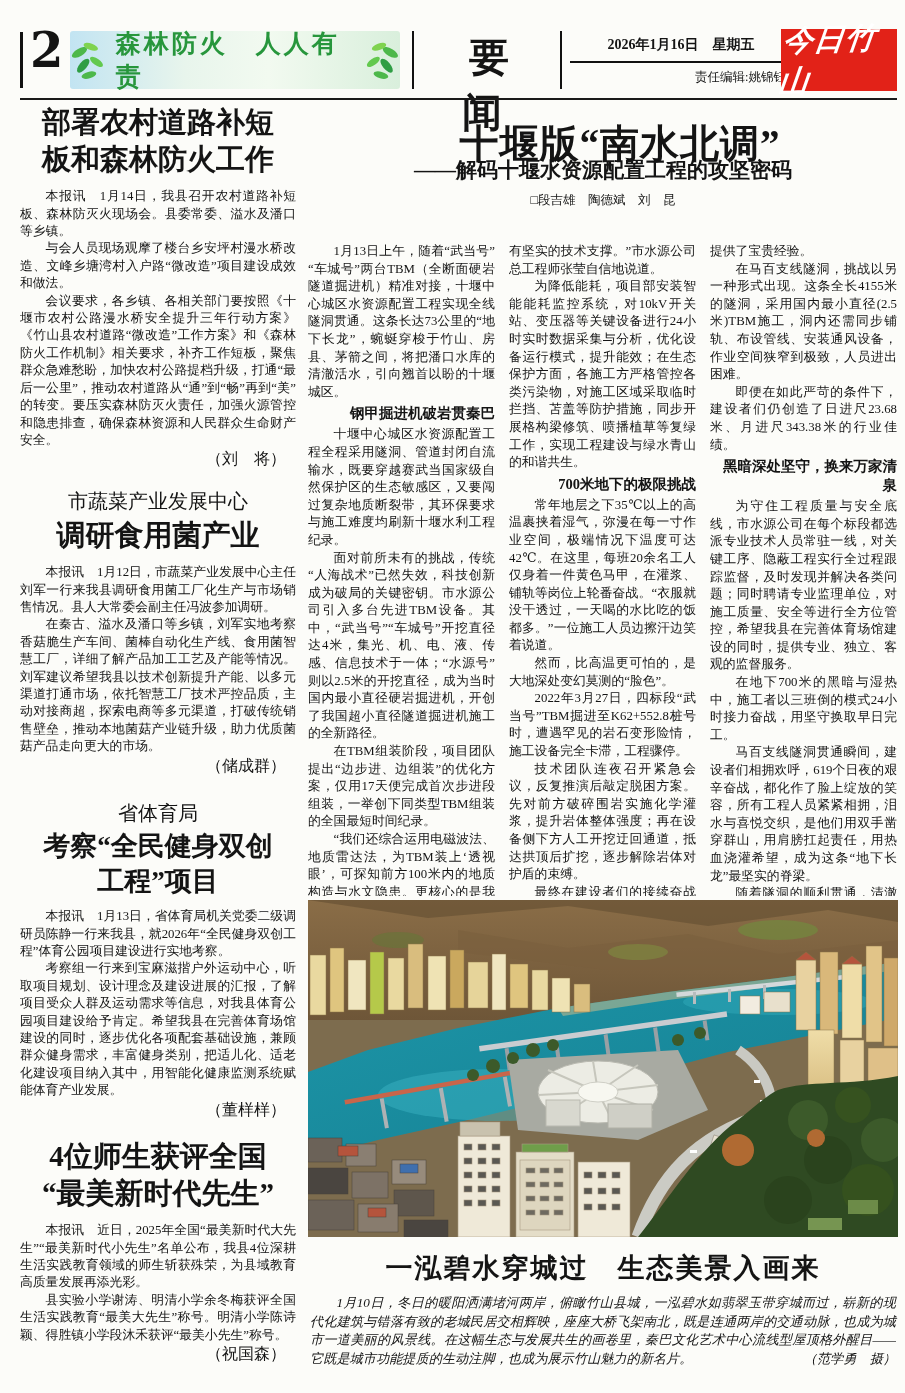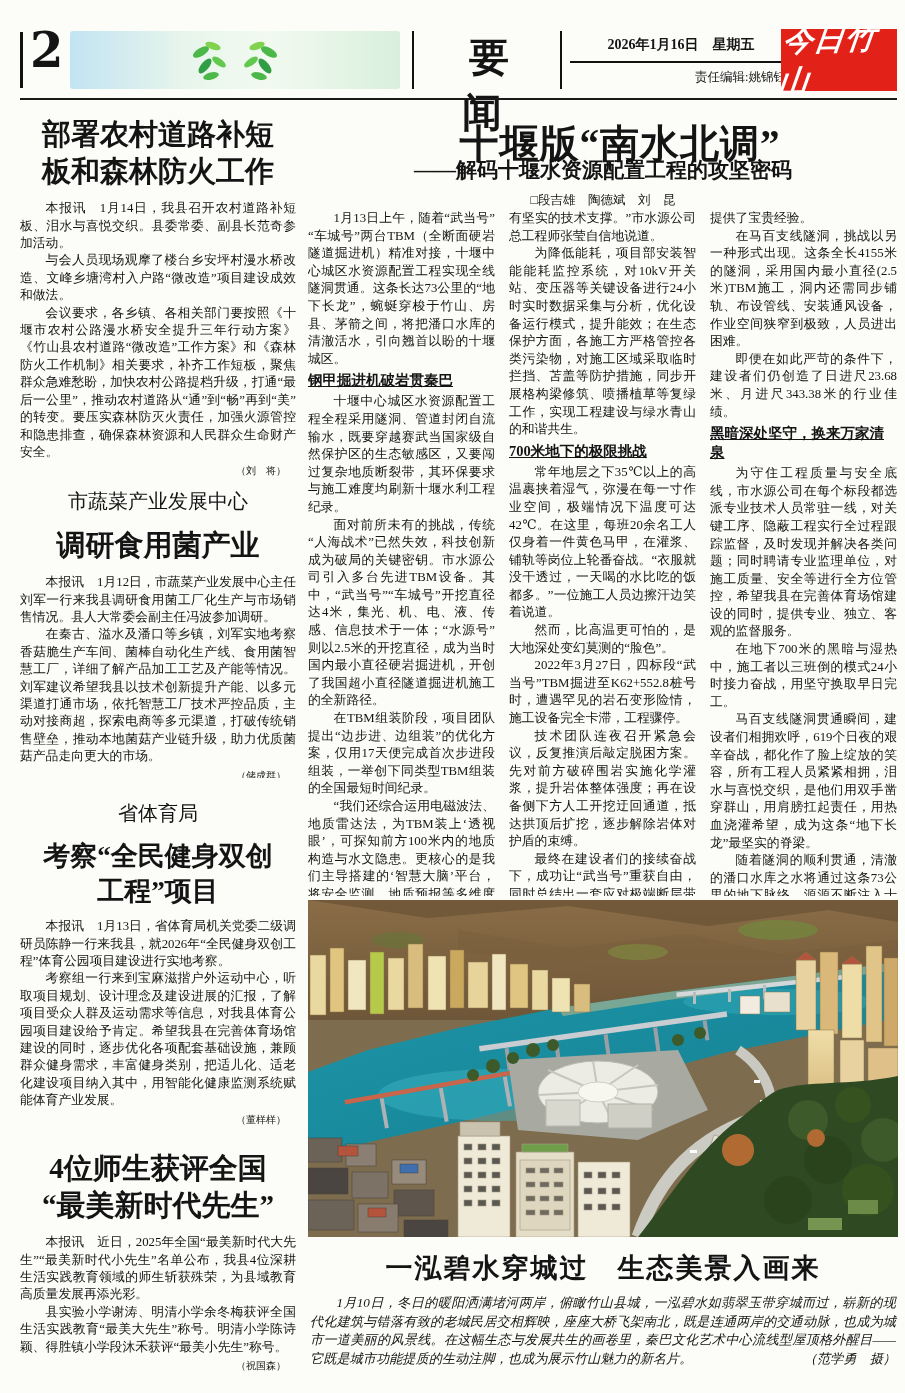--- a/index.html
+++ b/index.html
@@ -30,39 +30,39 @@
                  font-family:"DejaVu Serif","Liberation Serif",serif;}
   .header-rule{position:absolute;left:20px;top:98px;width:877px;height:2px;background:#1a1a1a;}
 
   
   .left-rail{position:absolute;left:20px;top:104px;width:276px;height:1289px;}
   .article{position:absolute;left:0;width:276px;overflow:hidden;}
   .a1{top:0;height:374px;}
   .a2{top:382px;height:292px;}
   .a3{top:694px;height:332px;}
   .a4{top:1034px;height:255px;}
-  .art-title{margin:12px 0 10px 0;text-align:center;font-size:29px;line-height:1.28;
+  .art-title{margin:0 0 10px 0;text-align:center;font-size:29px;line-height:1.28;
              font-weight:bold;white-space:pre-line;}
   .a3 .art-title{font-size:27px;}
   .kicker{text-align:center;font-size:20px;margin:2px 0 2px 0;font-weight:normal;}
   .bp{margin:0;font-size:12.8px;line-height:17.4px;text-align:justify;text-indent:2em;}
-  .byline{text-align:right;font-size:10px;padding-right:10px;line-height:19px;}
+  .byline{text-align:right;font-size:16px;padding-right:10px;line-height:19px;}
 
   
   .main-area{position:absolute;left:308px;top:104px;width:590px;height:1289px;}
   .m-title{position:absolute;top:-4px;width:100%;text-align:center;font-size:39px;
            font-weight:bold;margin:17px;letter-spacing:1px;}
   .m-sub{position:absolute;top:52px;width:100%;text-align:center;font-size:21px;margin:0;}
   .m-authors{position:absolute;top:88px;width:100%;text-align:center;font-size:12.5px;margin:0;}
   .m-cols{position:absolute;top:106px;left:0;width:590px;height:686px;display:flex;gap:14px;
           overflow:hidden;}
-  .mcol{width:187px;overflow:hidden;}
+  .mcol{width:187px;overflow:hidden;margin-top:33px;}
   .mp{margin:0;font-size:12.8px;line-height:17.6px;text-align:justify;text-indent:2em;}
   .mp.cont{text-indent:0;}
-  .mh{margin:3px 0;font-size:14.5px;text-align:left;font-weight:bold;text-decoration:underline;}
+  .mh{margin:3px 0;font-size:14.5px;text-align:right;font-weight:bold;}
 
   .photo-frame{position:absolute;top:796px;left:0;width:590px;height:337px;overflow:hidden;
                background:#7a6a4c;}
   .cap-head{position:absolute;top:1146px;width:100%;text-align:center;font-size:27px;
             font-weight:bold;margin:0;letter-spacing:2px;}
   .cap-text{position:absolute;top:1190px;left:2px;width:586px;font-size:13.2px;
             line-height:18.6px;font-style:italic;text-align:justify;text-indent:2em;margin:0;}
   .credit{float:right;}
 </style>
 </head>
@@ -76,20 +76,21 @@
     <div class="banner">
       <svg width="40" height="44" viewBox="0 0 40 44">
         <g fill="#4db84a">
             <ellipse cx="10" cy="14" rx="9" ry="4" transform="rotate(-30 10 14)"></ellipse>
         <ellipse cx="22" cy="8" rx="8" ry="3.5" transform="rotate(20 22 8)" fill="#7fd34f"></ellipse>
         <ellipse cx="14" cy="28" rx="9" ry="4" transform="rotate(-50 14 28)" fill="#2f9e44"></ellipse>
         <ellipse cx="28" cy="24" rx="8" ry="3.5" transform="rotate(35 28 24)" fill="#63c94e"></ellipse>
         <ellipse cx="20" cy="38" rx="8" ry="3.5" transform="rotate(-15 20 38)" fill="#4db84a"></ellipse>
           </g>
       </svg>
+      <span class="banner-text">森林防火　人人有责</span>
       <svg width="40" height="44" viewBox="0 0 40 44">
         <g fill="#4db84a">
             <ellipse cx="30" cy="14" rx="9" ry="4" transform="rotate(30 30 14)"></ellipse>
         <ellipse cx="18" cy="8" rx="8" ry="3.5" transform="rotate(-20 18 8)" fill="#7fd34f"></ellipse>
         <ellipse cx="26" cy="28" rx="9" ry="4" transform="rotate(50 26 28)" fill="#2f9e44"></ellipse>
         <ellipse cx="12" cy="24" rx="8" ry="3.5" transform="rotate(-35 12 24)" fill="#63c94e"></ellipse>
         <ellipse cx="20" cy="38" rx="8" ry="3.5" transform="rotate(15 20 38)" fill="#4db84a"></ellipse>
           </g>
       </svg>
     </div>
@@ -105,21 +106,21 @@
       <span>今日竹山</span>
     </div>
   </div>
   <div class="header-rule"></div>
 
   <div class="left-rail">
 
     <section class="article a1">
       <h2 class="art-title">部署农村道路补短
 板和森林防火工作</h2>
-      <p class="bp">本报讯　1月14日，我县召开农村道路补短板、泪水与喜悦交织。县委常委、副县长范奇参加活动。</p>
+      <p class="bp">本报讯　1月14日，我县召开农村道路补短板、森林防灭火现场会。县委常委、溢水及潘口等乡镇。</p>
       <p class="bp">与会人员现场观摩了楼台乡安坪村漫水桥改造、文峰乡塘湾村入户路“微改造”项目建设成效和做法。</p>
       <p class="bp">会议要求，各乡镇、各相关部门要按照《十堰市农村公路漫水桥安全提升三年行动方案》《竹山县农村道路“微改造”工作方案》和《森林防火工作机制》相关要求，补齐工作短板，聚焦群众急难愁盼，加快农村公路提档升级，打通“最后一公里”，推动农村道路从“通”到“畅”再到“美”的转变。要压实森林防灭火责任，加强火源管控和隐患排查，确保森林资源和人民群众生命财产安全。</p>
       <div class="byline">（刘　将）</div>
     </section>
 
     <section class="article a2">
       <div class="kicker">市蔬菜产业发展中心</div>
       <h2 class="art-title">调研食用菌产业</h2>
       <p class="bp">本报讯　1月12日，市蔬菜产业发展中心主任刘军一行来我县调研食用菌工厂化生产与市场销售情况。县人大常委会副主任冯波参加调研。</p>
       <p class="bp">在秦古、溢水及潘口等乡镇，刘军实地考察香菇脆生产车间、菌棒自动化生产线、食用菌智慧工厂，详细了解产品加工工艺及产能等情况。刘军建议希望我县以技术创新提升产能、以多元渠道打通市场，依托智慧工厂技术严控品质，主动对接商超，探索电商等多元渠道，打破传统销售壁垒，推动本地菌菇产业链升级，助力优质菌菇产品走向更大的市场。</p>

